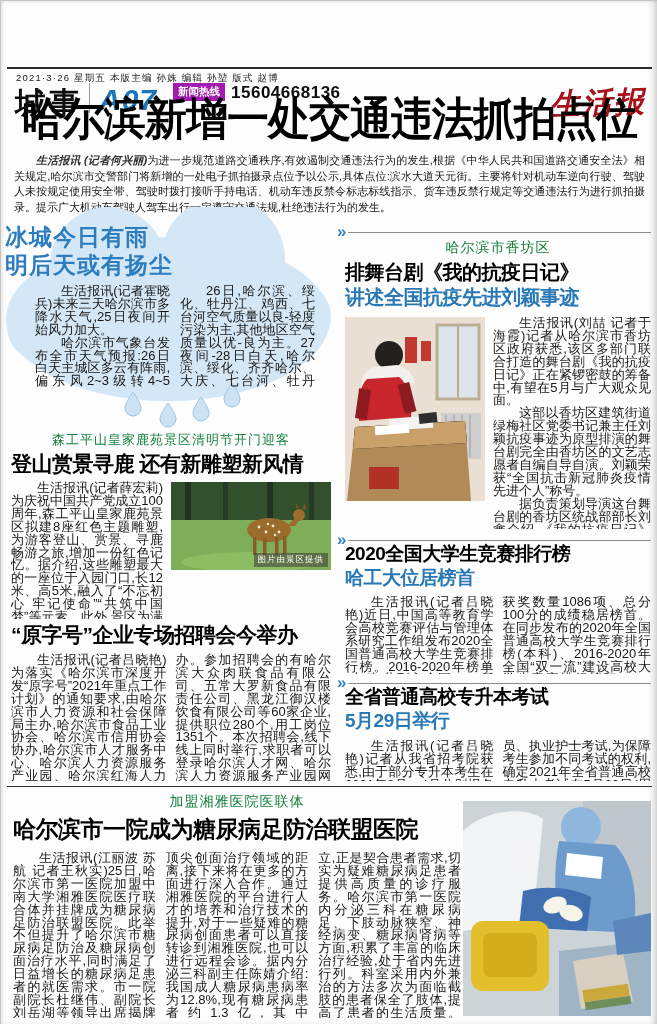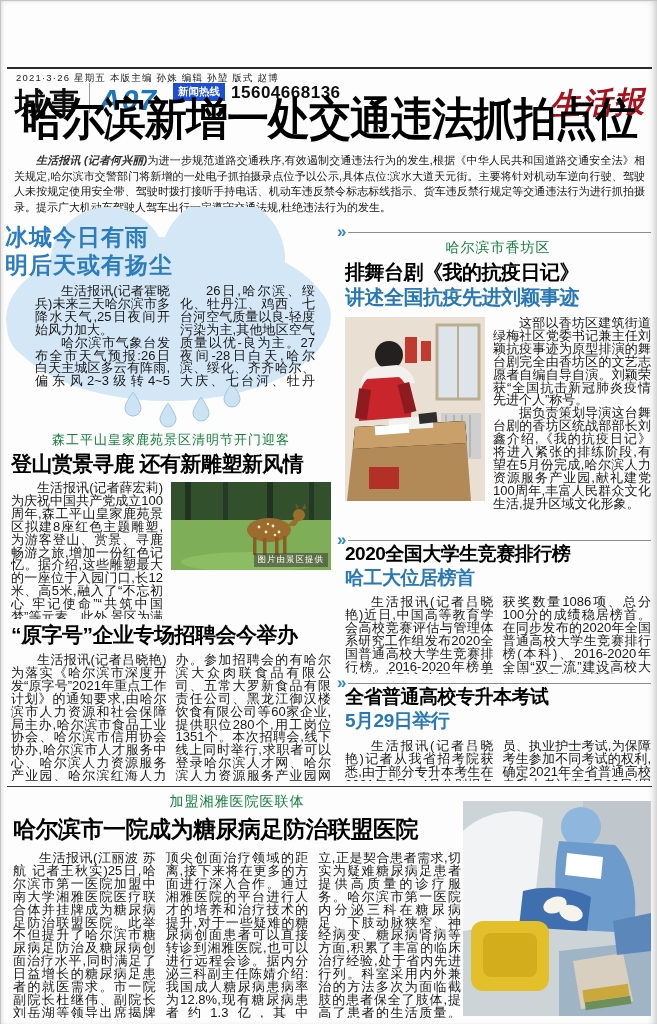--- a/index.html
+++ b/index.html
@@ -5,21 +5,21 @@
   html,body{margin:0;padding:0;background:#ededed;}
   #page{position:relative;width:657px;height:1024px;margin:0 auto;background:#fdfdfd;
         border:1px solid #c4c4c4;overflow:hidden;
         box-shadow:inset -6px 0 8px -4px rgba(0,0,0,.28), inset 3px 0 4px -2px rgba(0,0,0,.12);
         font-family:"Liberation Sans",sans-serif;color:#111;}
   
   .header{position:absolute;left:14px;right:12px;top:42px;height:36px;display:flex;align-items:flex-start;margin-top:40px;}
   .sec{font-family:"Liberation Serif",serif;font-size:31px;font-weight:700;letter-spacing:3px;color:#0d0d0d;}
   .vbar{width:1px;height:30px;background:#9a9a9a;margin:0 9px 0 6px;}
   .pageno{font-size:30px;font-weight:900;font-style:italic;color:#1b76bb;letter-spacing:1px;}
-  .hotbox{background:#1d4ed8;color:#fff;font-size:10.5px;font-weight:700;padding:2px 5px;margin-left:16px;}
+  .hotbox{background:#a21caf;color:#fff;font-size:10.5px;font-weight:700;padding:2px 5px;margin-left:16px;}
   .hotnum{font-size:17px;font-weight:800;color:#0d0d0d;margin-left:6px;letter-spacing:.5px;}
   .logo{margin-left:auto;font-family:"Liberation Serif",serif;font-style:italic;font-weight:900;
         font-size:30px;color:#a8121c;transform:rotate(-2deg);letter-spacing:2px;}
   .toprule{position:absolute;left:6px;right:6px;top:66px;border-top:2px solid #2a2a2a;}
   .dateline{position:absolute;left:15px;top:71px;font-size:9.5px;color:#222;letter-spacing:1.2px;}
   
   .mainhead{position:absolute;left:0;right:0;top:94px;text-align:center;font-size:42px;line-height:48px;
             font-weight:900;color:#000;white-space:nowrap;letter-spacing:-1px;transform:scaleY(1.07);}
   .lead{position:absolute;left:13px;right:13px;top:152px;font-size:11px;line-height:15.5px;
         text-align:justify;text-indent:2em;color:#151515;}
@@ -225,20 +225,21 @@
           <rect x="74" y="96" width="18" height="10" fill="#2e2e2e" transform="rotate(-6 83 101)"></rect>
           <circle cx="44" cy="38" r="14" fill="#23201f"></circle>
           <path d="M30 50 C20 54 16 60 16 70 L70 66 C68 56 60 50 52 48 Z" fill="#f3f1ee"></path>
           <path d="M22 62 C14 70 12 86 14 104 L66 100 C68 80 62 66 54 60 Z" fill="#c8252c"></path>
           <rect x="12" y="72" width="12" height="30" fill="#8e1b20" transform="rotate(8 18 87)"></rect>
           <rect x="56" y="66" width="12" height="30" fill="#8e1b20" transform="rotate(-14 62 81)"></rect>
           <rect x="24" y="150" width="30" height="22" fill="#b23028"></rect>
         </svg>
       </div>
       <div class="xf-text body-txt">
+        <p>生活报讯(刘喆 记者于海霞)记者从哈尔滨市香坊区政府获悉,该区多部门联合打造的舞台剧《我的抗疫日记》正在紧锣密鼓的筹备中,有望在5月与广大观众见面。</p>
         <p>这部以香坊区建筑街道绿梅社区党委书记兼主任刘颖抗疫事迹为原型排演的舞台剧完全由香坊区的文艺志愿者自编自导自演。刘颖荣获“全国抗击新冠肺炎疫情先进个人”称号。</p>
         <p>据负责策划导演这台舞台剧的香坊区统战部部长刘鑫介绍,《我的抗疫日记》将进入紧张的排练阶段,有望在5月份完成,哈尔滨人力资源服务产业园,献礼建党100周年,丰富人民群众文化生活,提升区域文化形象。</p>
       </div>
     </div>
   </div>
 
   <div class="contest">
     <div class="h1 h-black">2020全国大学生竞赛排行榜</div>
     <div class="h2 h-blue">哈工大位居榜首</div>
     <div class="cols2 body-txt">

